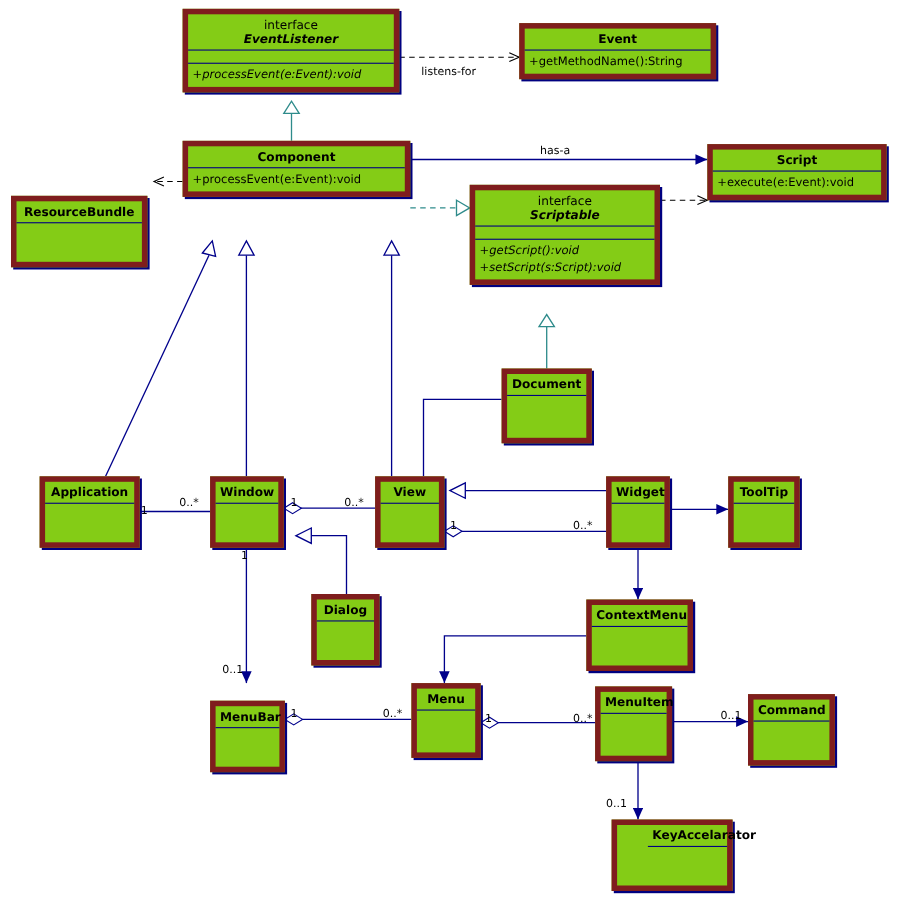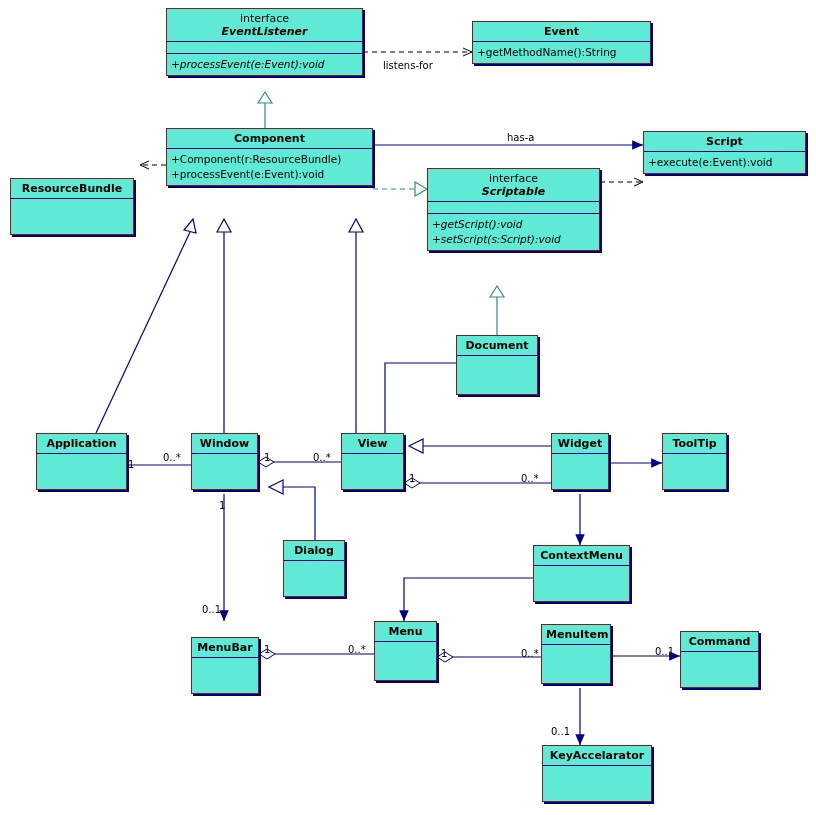--- a/index.html
+++ b/index.html
@@ -11,22 +11,22 @@
     position: relative;
     width: 816px;
     height: 815px;
     background: #ffffff;
     font-family: "DejaVu Sans", sans-serif;
     overflow: hidden;
   }
   .uml-class {
     position: absolute;
     box-sizing: border-box;
-    border: 1px solid #7f1d1d;
-    background: #5eead4;
+    border: 5px solid #7f1d1d;
+    background: #84cc16;
     box-shadow: 2px 2px 0 #000080;
     z-index: 5;
   }
   .uml-name {
     text-align: center;
     font-size: 11px;
     font-weight: bold;
     color: #000000;
     padding: 3px 4px 3px 4px;
     line-height: 13px;
@@ -188,21 +188,20 @@
   <div class="uml-class" style="left:10px; top:138px; width:124px;margin-top:40px;">
     <div class="uml-name">ResourceBundle</div>
     <div class="uml-sep"></div>
     <div class="uml-compartment empty" style="height:35px;"></div>
   </div>
 
   <div class="uml-class" style="left:166px; top:128px; width:207px;">
     <div class="uml-name">Component</div>
     <div class="uml-sep"></div>
     <div class="uml-compartment">
-      <span class="op">+Component(r:ResourceBundle)</span>
       <span class="op">+processEvent(e:Event):void</span>
     </div>
   </div>
 
   <div class="uml-class" style="left:643px; top:131px; width:163px;">
     <div class="uml-name">Script</div>
     <div class="uml-sep"></div>
     <div class="uml-compartment">
       <span class="op">+execute(e:Event):void</span>
     </div>
@@ -285,28 +284,28 @@
     <div class="uml-sep"></div>
     <div class="uml-compartment empty" style="height:35px;"></div>
   </div>
 
   <div class="uml-class" style="left:541px; top:624px; width:70px;">
     <div class="uml-name">MenuItem</div>
     <div class="uml-sep"></div>
     <div class="uml-compartment empty" style="height:38px;"></div>
   </div>
 
-  <div class="uml-class" style="left:542px; top:745px; width:110px;">
+  <div class="uml-class" style="left:556px; top:745px; width:110px;padding-left:28px;">
     <div class="uml-name">KeyAccelarator</div>
     <div class="uml-sep"></div>
     <div class="uml-compartment empty" style="height:35px;"></div>
   </div>
 
   <div class="label" style="left:383px; top:60px;">listens-for</div>
-  <div class="label" style="left:491px; top:132px;margin-left:16px;">has-a</div>
+  <div class="label" style="left:491px; top:132px;">has-a</div>
   <div class="label" style="left:128px; top:459px;">1</div>
   <div class="label" style="left:163px; top:452px;">0..*</div>
   <div class="label" style="left:264px; top:452px;">1</div>
   <div class="label" style="left:313px; top:452px;">0..*</div>
   <div class="label" style="left:409px; top:473px;">1</div>
   <div class="label" style="left:521px; top:473px;">0..*</div>
   <div class="label" style="left:219px; top:500px;">1</div>
   <div class="label" style="left:202px; top:604px;">0..1</div>
   <div class="label" style="left:264px; top:644px;">1</div>
   <div class="label" style="left:348px; top:644px;">0..*</div>

